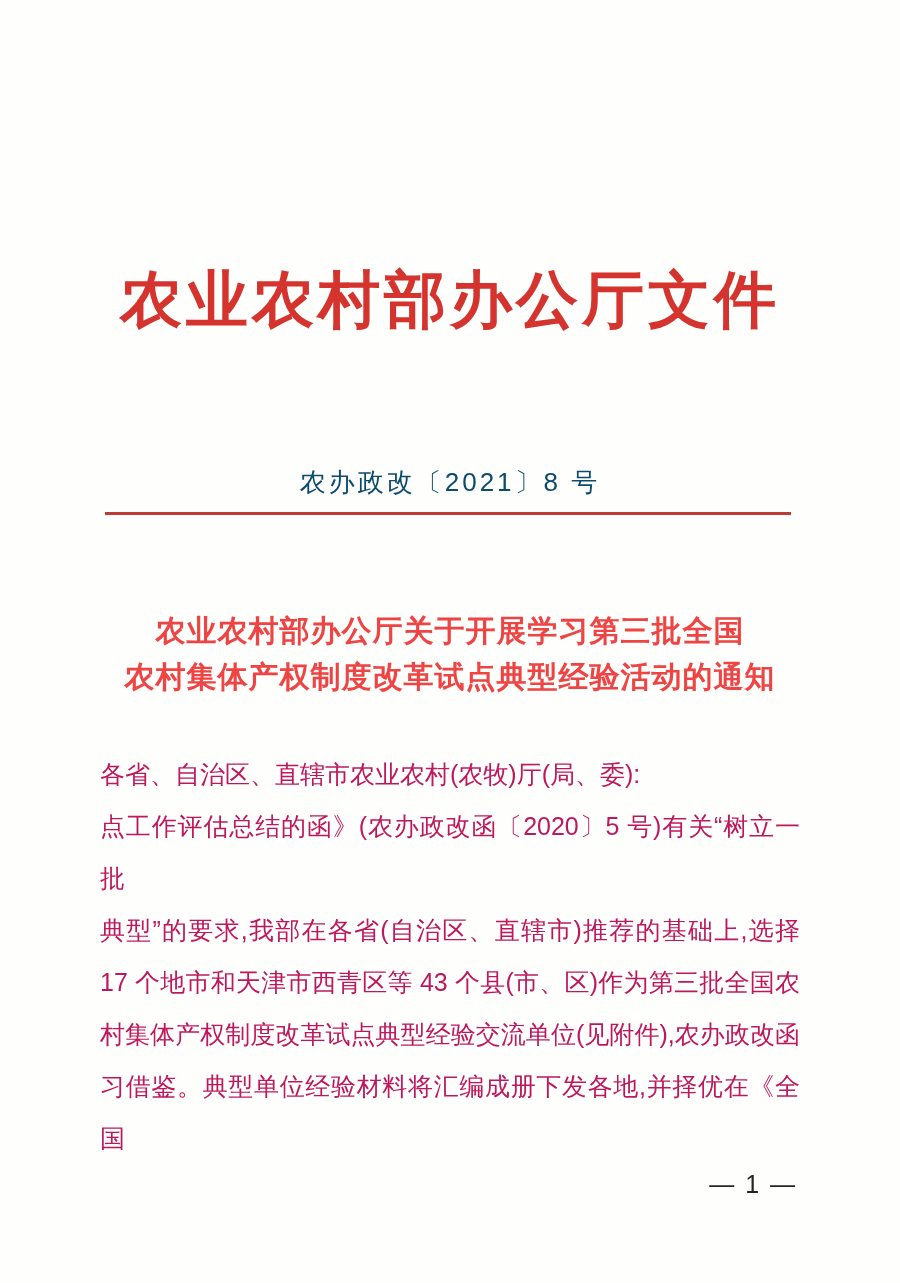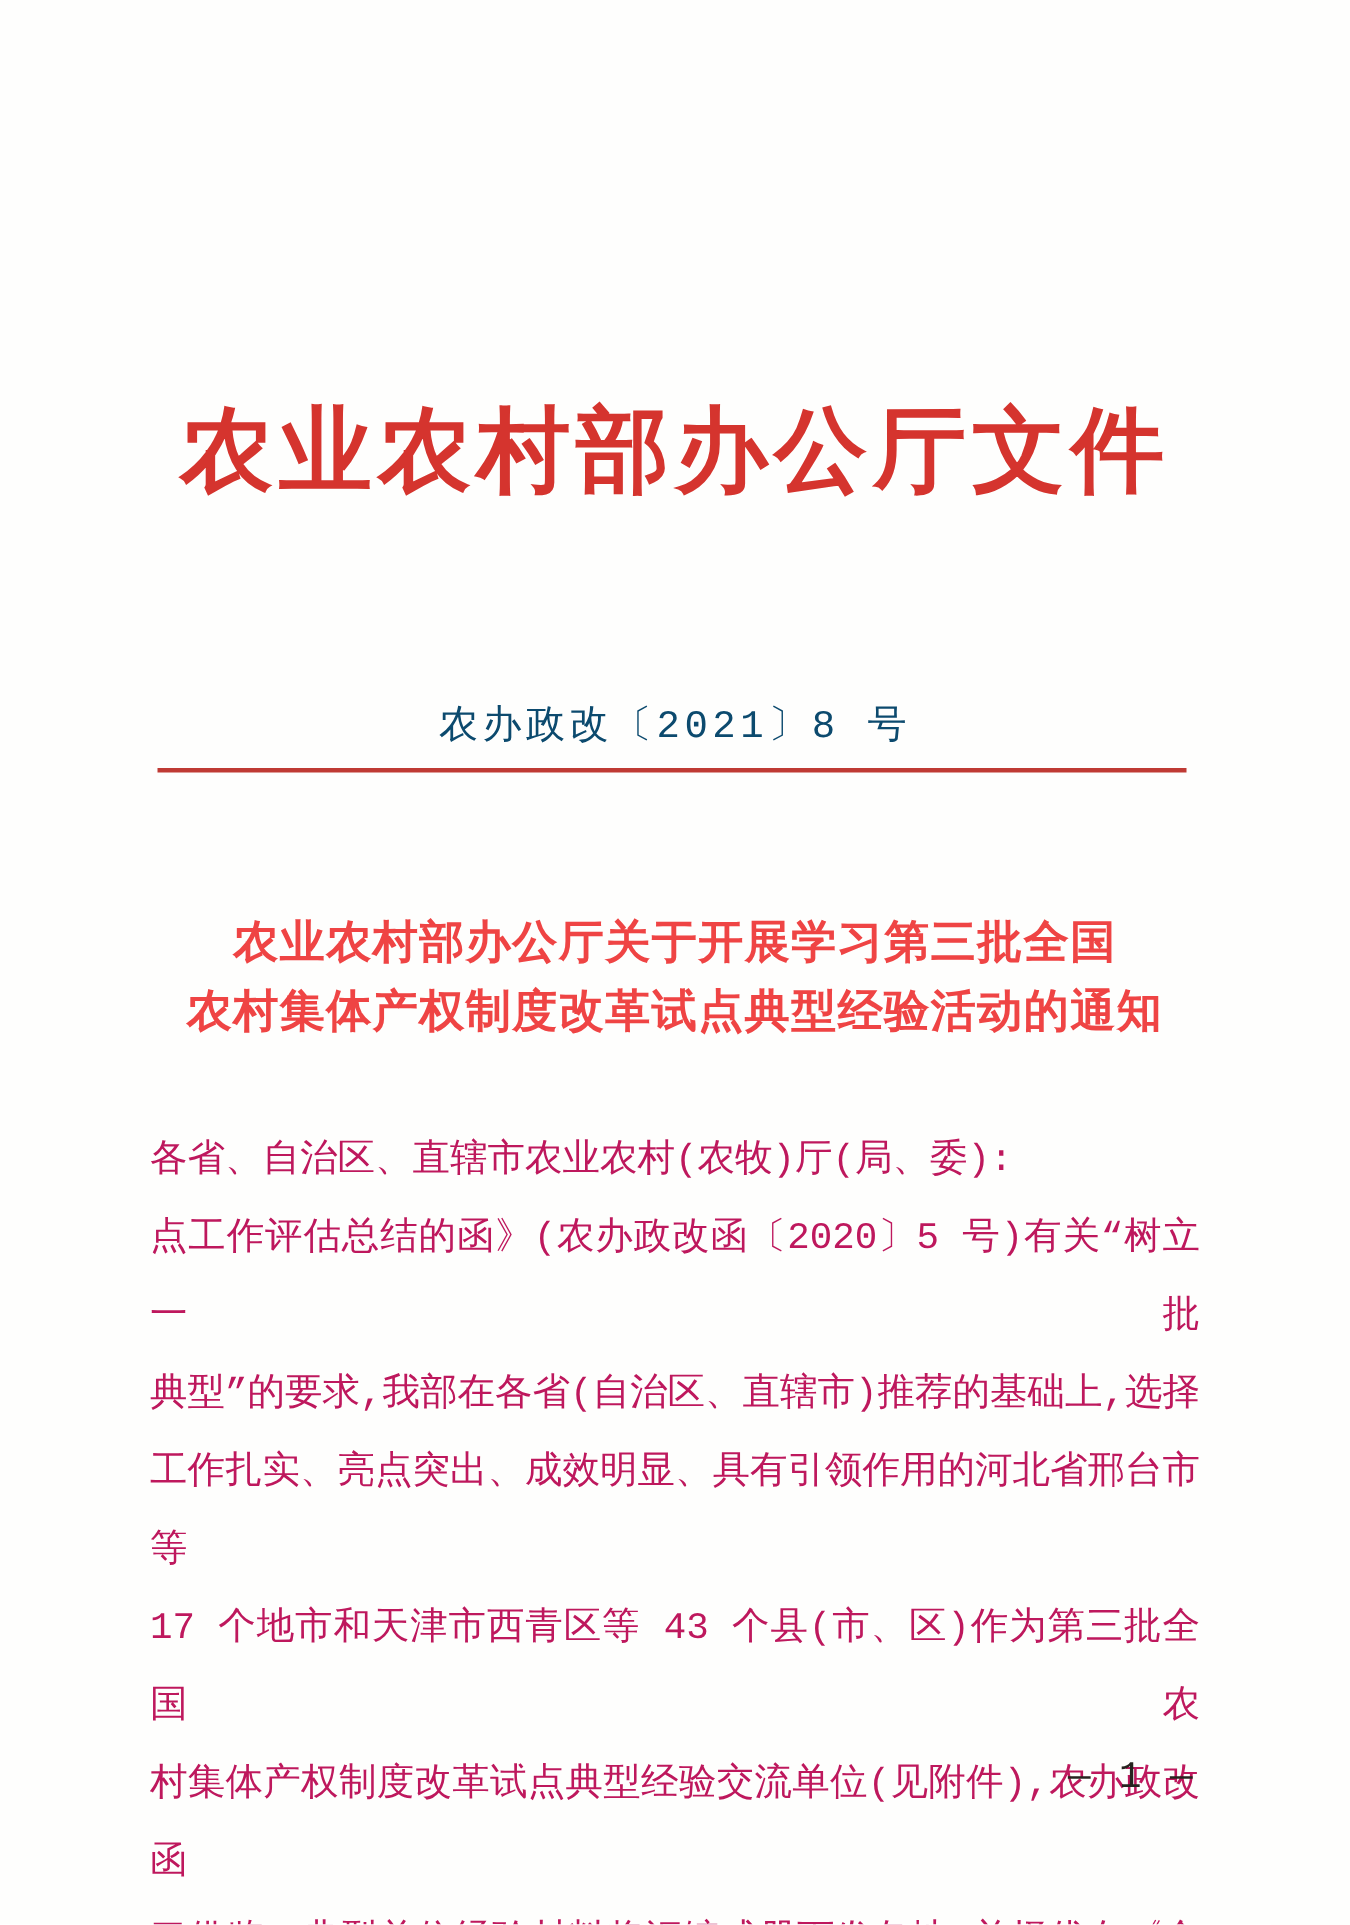--- a/index.html
+++ b/index.html
@@ -8,21 +8,21 @@
     background: #ffffff;
   }
   .page {
     position: relative;
     width: 900px;
     height: 1283px;
     margin: 0 auto;
     background: #fefefdff;
     background: #fefefd;
     overflow: hidden;
-    font-family: Liberation Mono, monospace;
+    font-family: Liberation Sans, sans-serif;
   }
   .letterhead {
     position: absolute;
     top: 258px;
     left: 0;
     width: 100%;
     text-align: center;
     font-size: 62px;
     font-weight: 900;
     letter-spacing: 4px;
@@ -103,21 +103,20 @@
 
   <div class="doc-title">
     <div>农业农村部办公厅关于开展学习第三批全国</div>
     <div>农村集体产权制度改革试点典型经验活动的通知</div>
   </div>
 
   <div class="doc-body">
     <div class="body-line">各省、自治区、直辖市农业农村(农牧)厅(局、委):</div>
     <div class="body-line just">点工作评估总结的函》(农办政改函〔2020〕5 号)有关“树立一批</div>
     <div class="body-line just">典型”的要求,我部在各省(自治区、直辖市)推荐的基础上,选择</div>
-    <div class="body-line just">工作扎实、亮点突出、成效明显、具有引领作用的河北省邢台市等</div>
     <div class="body-line just">17 个地市和天津市西青区等 43 个县(市、区)作为第三批全国农</div>
     <div class="body-line just">村集体产权制度改革试点典型经验交流单位(见附件),农办政改函</div>
     <div class="body-line just">习借鉴。典型单位经验材料将汇编成册下发各地,并择优在《全国</div>
   </div>
 
   <div class="page-number">— 1 —</div>
 
 </div>
 
 </body></html>

